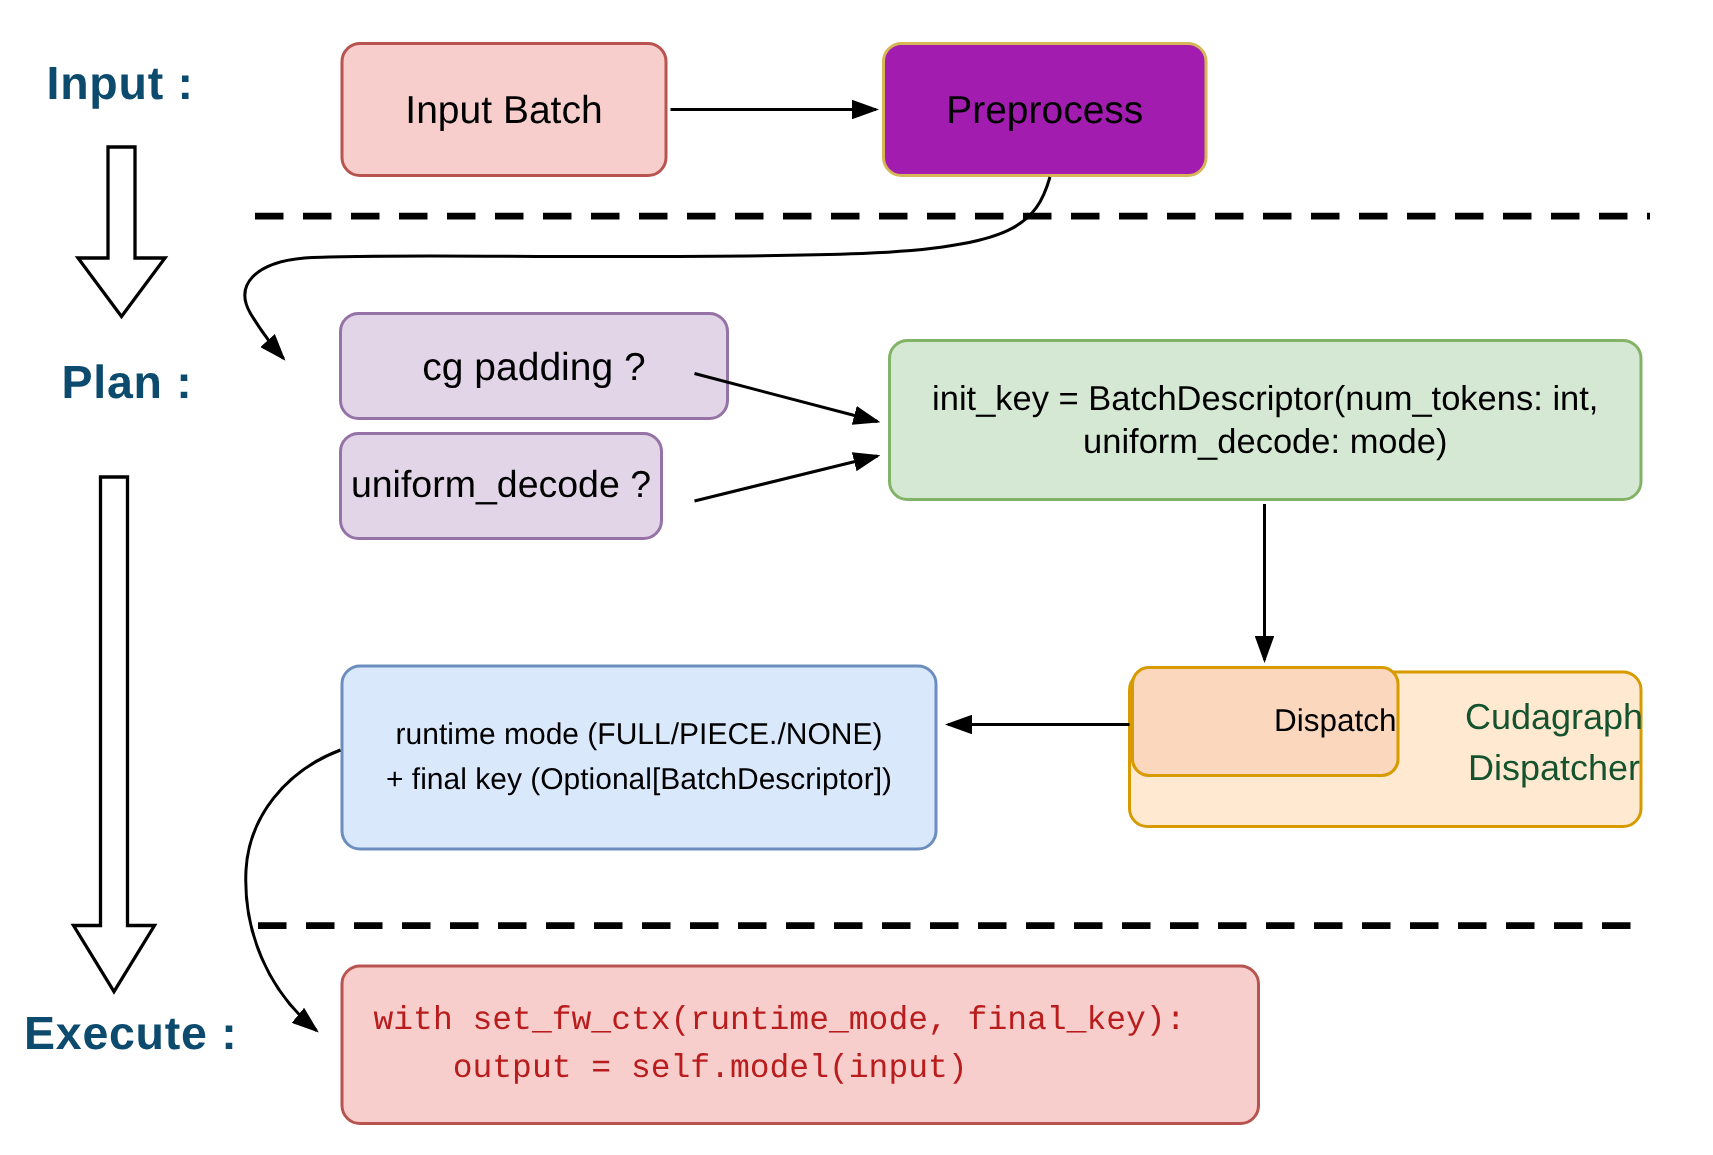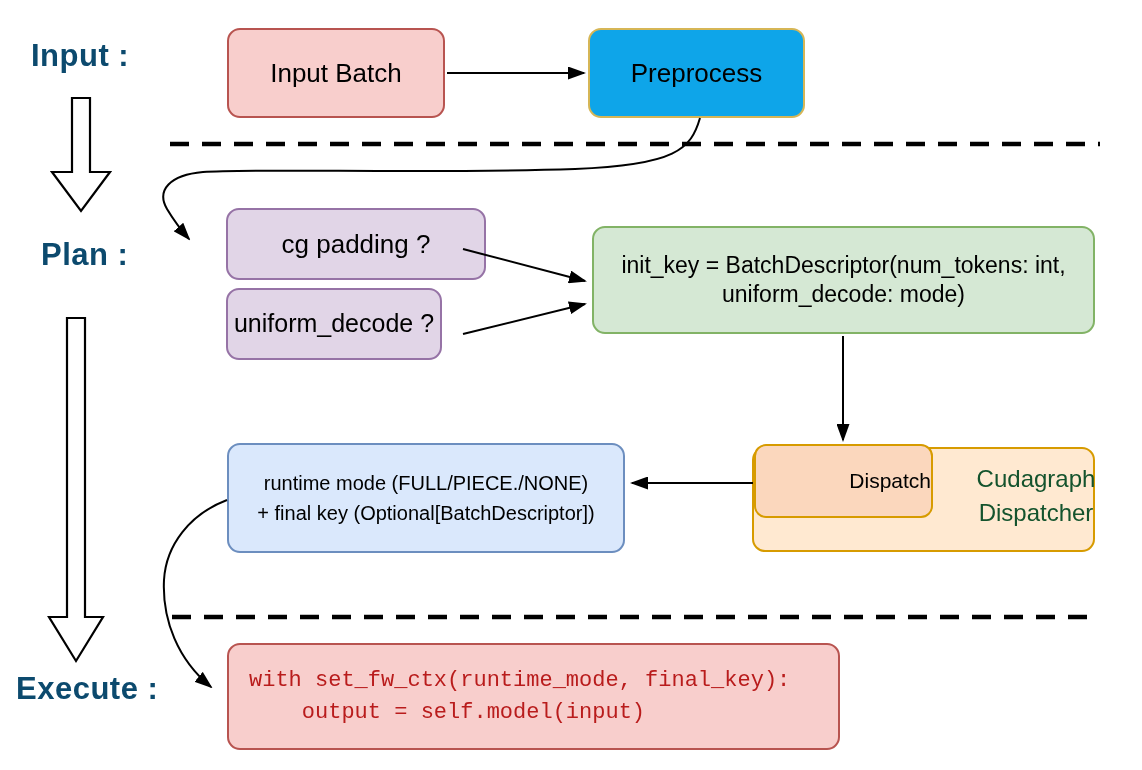--- a/index.html
+++ b/index.html
@@ -18,31 +18,31 @@
   }
   .node{
     position:absolute;
     border-radius:13px;
     display:flex;flex-direction:column;align-items:center;justify-content:center;
     text-align:center;color:#000000;line-height:1.25;
     box-sizing:border-box;z-index:1;
   }
   .node span{display:block;}
   .node-red   {background:#f8cecc;border:2px solid #b85450;}
-  .node-yellow{background:#0ea5e9;border:2px solid #d6b656;text-align:center;}
+  .node-yellow{background:#a21caf;border:2px solid #d6b656;text-align:center;}
   .node-purple{background:#e1d5e7;border:2px solid #9673a6;}
   .node-green {background:#d5e8d4;border:2px solid #82b366;}
   .node-blue  {background:#dae8fc;border:2px solid #6c8ebf;}
 
   #input-batch   {left:227px;top:28px;width:218px;height:90px;font-size:26px;}
   #preprocess    {left:588px;top:28px;width:217px;height:90px;font-size:26px;}
   #cg-padding    {left:226px;top:208px;width:260px;height:72px;font-size:26px;}
   #uniform-decode{left:226px;top:288px;width:216px;height:72px;font-size:25px;}
   #init-key      {left:592px;top:226px;width:503px;height:108px;font-size:23px;}
-  #runtime-mode  {left:227px;top:443px;width:398px;height:110px;font-size:20px;line-height:1.5;}
+  #runtime-mode  {left:227px;top:443px;width:398px;height:124px;font-size:20px;line-height:1.5;}
 
   #cudagraph-outer{
     position:absolute;left:752px;top:447px;width:343px;height:105px;
     background:#ffe9d1;border:2px solid #d79b00;border-radius:13px;
     box-sizing:border-box;z-index:1;
   }
   #dispatch{
     position:absolute;left:754px;top:444px;width:179px;height:74px;
     background:#fbd7bd;border:2px solid #d79b00;border-radius:12px;
     display:flex;align-items:center;justify-content:flex-end;

